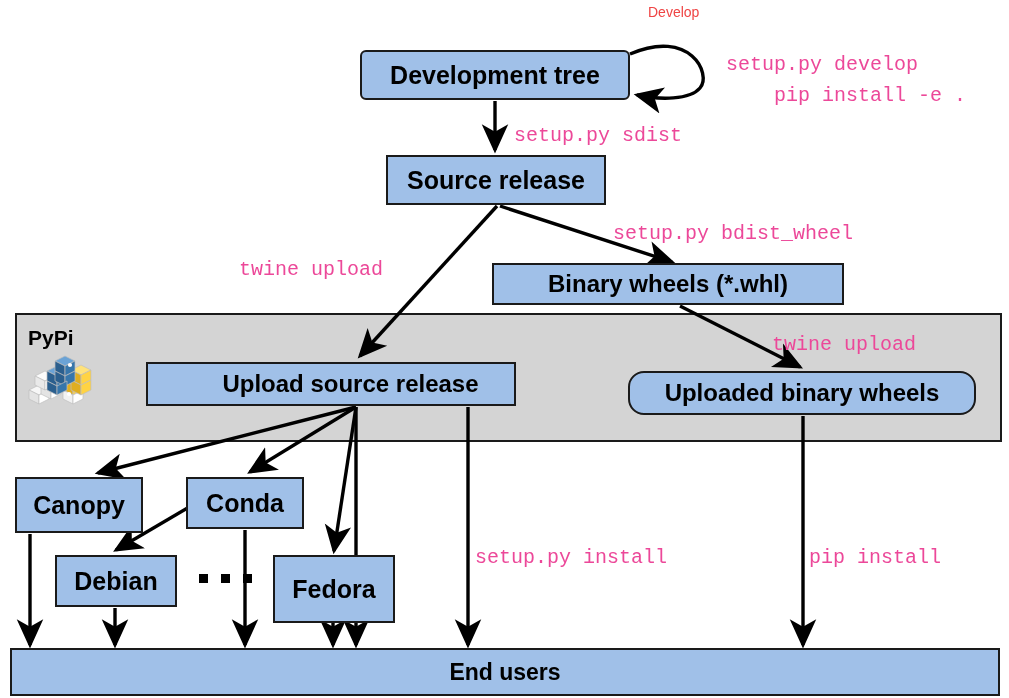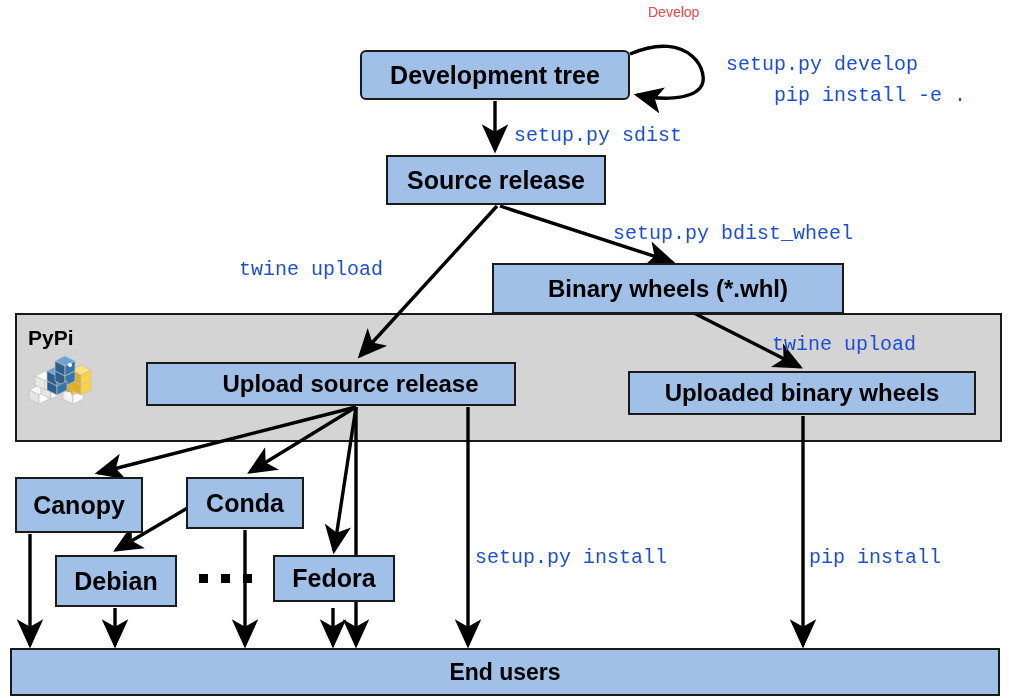--- a/index.html
+++ b/index.html
@@ -48,21 +48,21 @@
     font-family: "Liberation Sans", sans-serif;
     font-weight: bold;
     font-size: 21px;
     color: #000000;
     text-align: right;
   }
   .mono-label {
     position: absolute;
     font-family: "Liberation Mono", monospace;
     font-size: 20px;
-    color: #1d4ed8;
+    color: #ec4899;
     white-space: pre;
     line-height: 1.25;
   }
   .sans-label {
     position: absolute;
     font-family: "Liberation Sans", sans-serif;
     font-size: 14px;
     color: #ef4444;
     white-space: nowrap;
   }
@@ -172,39 +172,39 @@
     <i></i>
   </div>
 
   <div id="nodes-host">
       <div class="node" id="node-development-tree" style="left: 360px; top: 50px; width: 270px; height: 50px; font-size: 25px; background: rgb(160, 192, 232); border-color: rgb(26, 26, 26); border-radius: 6px;">
         <span>Development  tree</span>
       </div>
       <div class="node" id="node-source-release" style="left: 386px; top: 155px; width: 220px; height: 50px; font-size: 25px; background: rgb(160, 192, 232); border-color: rgb(26, 26, 26);">
         <span>Source release</span>
       </div>
-      <div class="node" id="node-binary-wheels" style="left: 492px; top: 263px; width: 352px; height: 51px; font-size: 24px; background: rgb(160, 192, 232); border-color: rgb(26, 26, 26);">
+      <div class="node" id="node-binary-wheels" style="left: 492px; top: 263px; width: 352px; height: 42px; font-size: 24px; background: rgb(160, 192, 232); border-color: rgb(26, 26, 26);">
         <span>Binary wheels (*.whl)</span>
       </div>
       <div class="node" id="node-upload-source-release" style="left: 146px; top: 362px; width: 370px; height: 44px; font-size: 24px; background: rgb(160, 192, 232); border-color: rgb(26, 26, 26); padding-left: 39px;">
         <span>Upload source release</span>
       </div>
-      <div class="node" id="node-uploaded-binary-wheels" style="left: 628px; top: 371px; width: 348px; height: 44px; font-size: 24px; background: rgb(160, 192, 232); border-color: rgb(26, 26, 26);">
+      <div class="node" id="node-uploaded-binary-wheels" style="left: 628px; top: 371px; width: 348px; height: 44px; font-size: 24px; background: rgb(160, 192, 232); border-color: rgb(26, 26, 26); border-radius: 16px;">
         <span>Uploaded binary wheels</span>
       </div>
       <div class="node" id="node-canopy" style="left: 15px; top: 477px; width: 128px; height: 56px; font-size: 25px; background: rgb(160, 192, 232); border-color: rgb(26, 26, 26);">
         <span>Canopy</span>
       </div>
       <div class="node" id="node-conda" style="left: 186px; top: 477px; width: 118px; height: 52px; font-size: 25px; background: rgb(160, 192, 232); border-color: rgb(26, 26, 26);">
         <span>Conda</span>
       </div>
       <div class="node" id="node-debian" style="left: 55px; top: 555px; width: 122px; height: 52px; font-size: 25px; background: rgb(160, 192, 232); border-color: rgb(26, 26, 26);">
         <span>Debian</span>
       </div>
-      <div class="node" id="node-fedora" style="left: 273px; top: 555px; width: 122px; height: 47px; font-size: 25px; background: rgb(160, 192, 232); border-color: rgb(26, 26, 26);">
+      <div class="node" id="node-fedora" style="left: 273px; top: 555px; width: 122px; height: 68px; font-size: 25px; background: rgb(160, 192, 232); border-color: rgb(26, 26, 26);">
         <span>Fedora</span>
       </div>
       <div class="node" id="node-end-users" style="left: 10px; top: 648px; width: 990px; height: 48px; font-size: 23px; background: rgb(160, 192, 232); border-color: rgb(26, 26, 26);">
         <span>End users</span>
       </div>
     </div>
   <div id="labels-host">
       <div class="sans-label" id="label-develop" style="left: 648px; top: 4px;">Develop</div>
       <div class="mono-label" id="label-setup-develop" style="left: 726px; top: 52px;">setup.py develop</div>
       <div class="mono-label" id="label-pip-install-e" style="left: 726px; top: 83px; margin-left: 48px;">pip install -e .</div>

